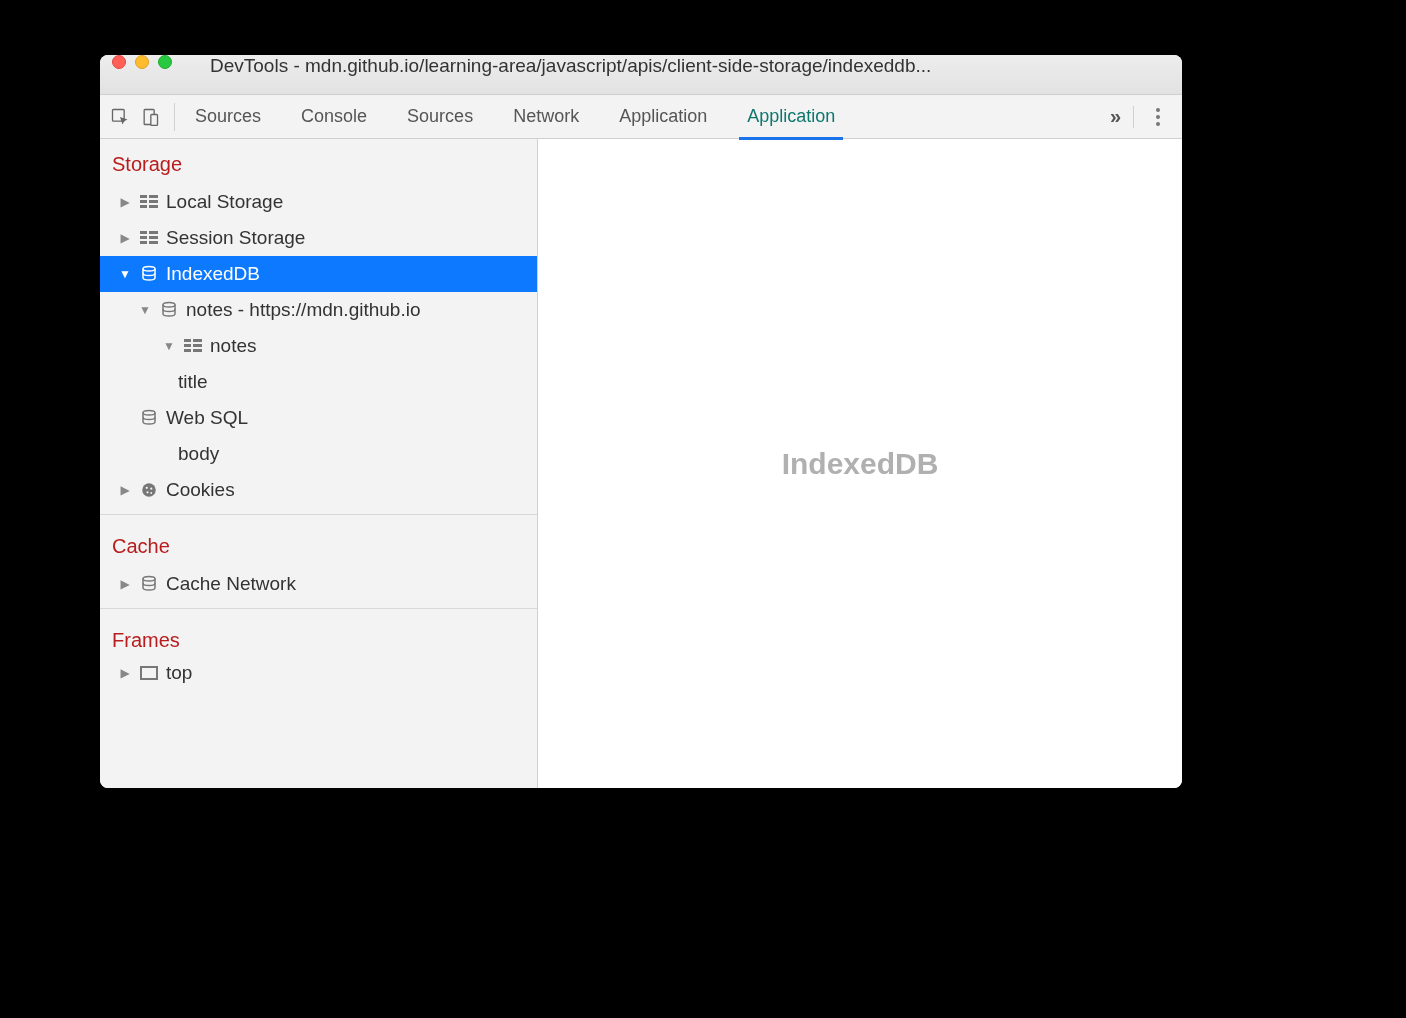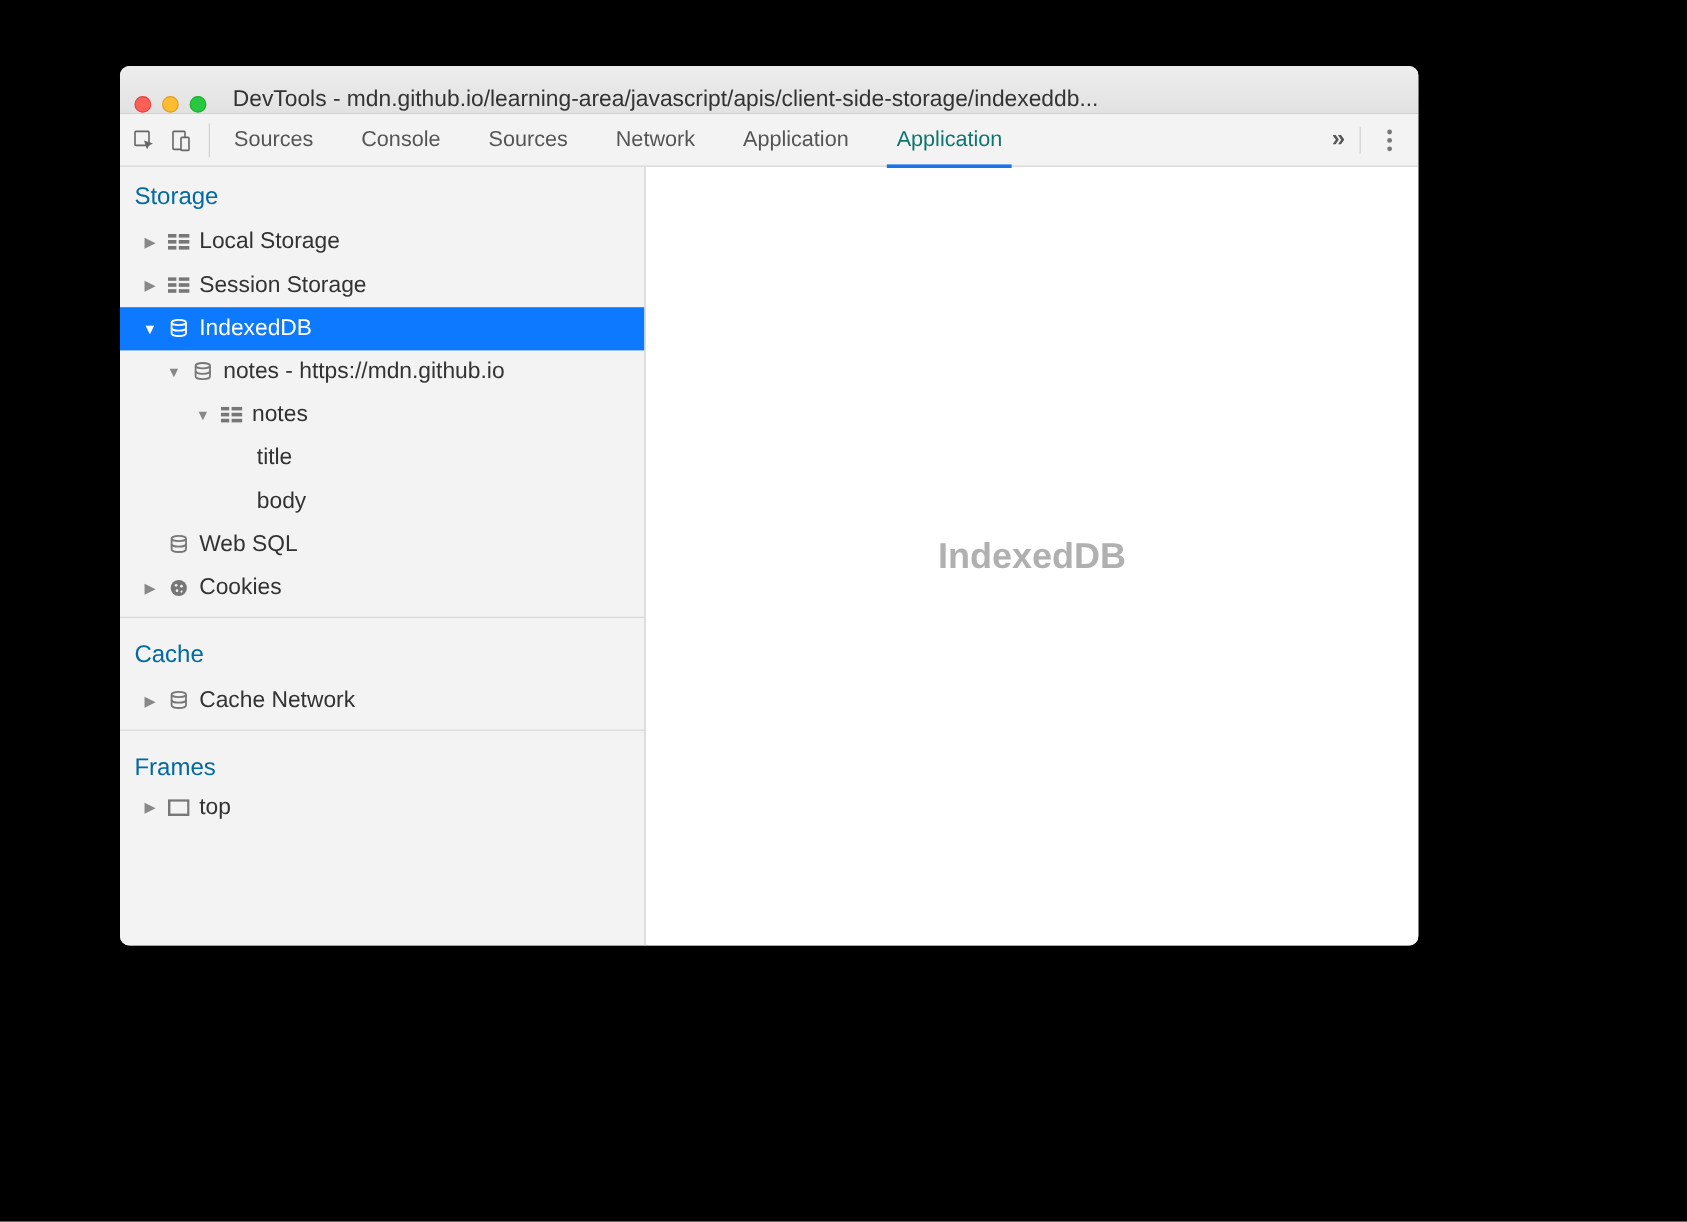--- a/index.html
+++ b/index.html
@@ -24,23 +24,23 @@
     overflow: hidden;
     display: flex;
     flex-direction: column;
   }
   
   .titlebar {
     height: 40px;
     background: linear-gradient(#ededed, #e2e2e2);
     border-bottom: 1px solid #cfcfcf;
     display: flex;
-    align-items: flex-end;
+    align-items: flex-start;
     padding: 0 12px;
-    gap: 8px;
+    gap: 24px;
   }
   .traffic { display: flex; gap: 9px; margin-right: 8px; }
   .dot { width: 14px; height: 14px; border-radius: 50%; }
   .dot.red { background: #ff5f57; border: 1px solid #e24640; }
   .dot.yellow { background: #febc2e; border: 1px solid #dfa022; }
   .dot.green { background: #28c840; border: 1px solid #1dad2c; }
   .title-text {
     flex: 1;
     text-align: left;
     font-size: 19px;
@@ -102,21 +102,21 @@
   }
   .placeholder {
     font-size: 30px;
     font-weight: 600;
     color: #b0b0b0;
   }
   
   .section-header {
     padding: 14px 12px 8px 12px;
     font-size: 20px;
-    color: #0369a1;
+    color: #b91c1c;
   }
   .tree-row {
     height: 36px;
     display: flex;
     align-items: center;
     font-size: 19px;
     color: #333;
     cursor: pointer;
     padding-left: 18px;
     gap: 6px;
@@ -131,21 +131,21 @@
     justify-content:center;
     color: #888;
     font-size: 12px;
   }
   .tree-row.selected .arrow { color:#fff; }
   .arrow.blank { visibility:hidden; }
   .icon { width:22px; display:inline-flex; justify-content:center; color:#777; }
   .tree-row.selected .icon { color:#fff; }
   .indent-1 { padding-left: 38px; }
   .indent-2 { padding-left: 62px; }
-  .indent-3 { padding-left: 94px; }
+  .indent-3 { padding-left: 58px; }
   .divider { height:1px; background:#d8d8d8; margin:6px 0; }
   .frames-cut { overflow:hidden; height:26px; }
   
   svg { display:block; }
 </style>
 </head>
 <body>
 
 <div class="window">
 
@@ -274,35 +274,35 @@
             </svg>
         </span>
         <span>notes</span>
       </div>
 
       <div class="tree-row indent-3">
         <span class="arrow blank">▶</span>
         <span>title</span>
       </div>
 
-      <div class="tree-row indent-3">
-        <span class="arrow blank">▶</span>
-        <span>body</span>
-      </div>
-
       <div class="tree-row">
         <span class="arrow blank">▶</span>
         <span class="icon">
           <svg width="18" height="18" viewBox="0 0 24 24" fill="none" stroke="#777" stroke-width="2">
               <ellipse cx="12" cy="5" rx="8" ry="3"></ellipse>
               <path d="M4 5v6c0 1.7 3.6 3 8 3s8-1.3 8-3V5"></path>
               <path d="M4 11v6c0 1.7 3.6 3 8 3s8-1.3 8-3v-6"></path>
             </svg>
         </span>
         <span>Web SQL</span>
+      </div>
+
+      <div class="tree-row indent-3">
+        <span class="arrow blank">▶</span>
+        <span>body</span>
       </div>
 
       <div class="tree-row">
         <span class="arrow">▶</span>
         <span class="icon">
           <svg width="18" height="18" viewBox="0 0 24 24" fill="#777">
               <circle cx="12" cy="12" r="9"></circle>
               <circle cx="9" cy="9" r="1.5" fill="#f3f3f3"></circle>
               <circle cx="15" cy="10" r="1.5" fill="#f3f3f3"></circle>
               <circle cx="10" cy="15" r="1.5" fill="#f3f3f3"></circle>

